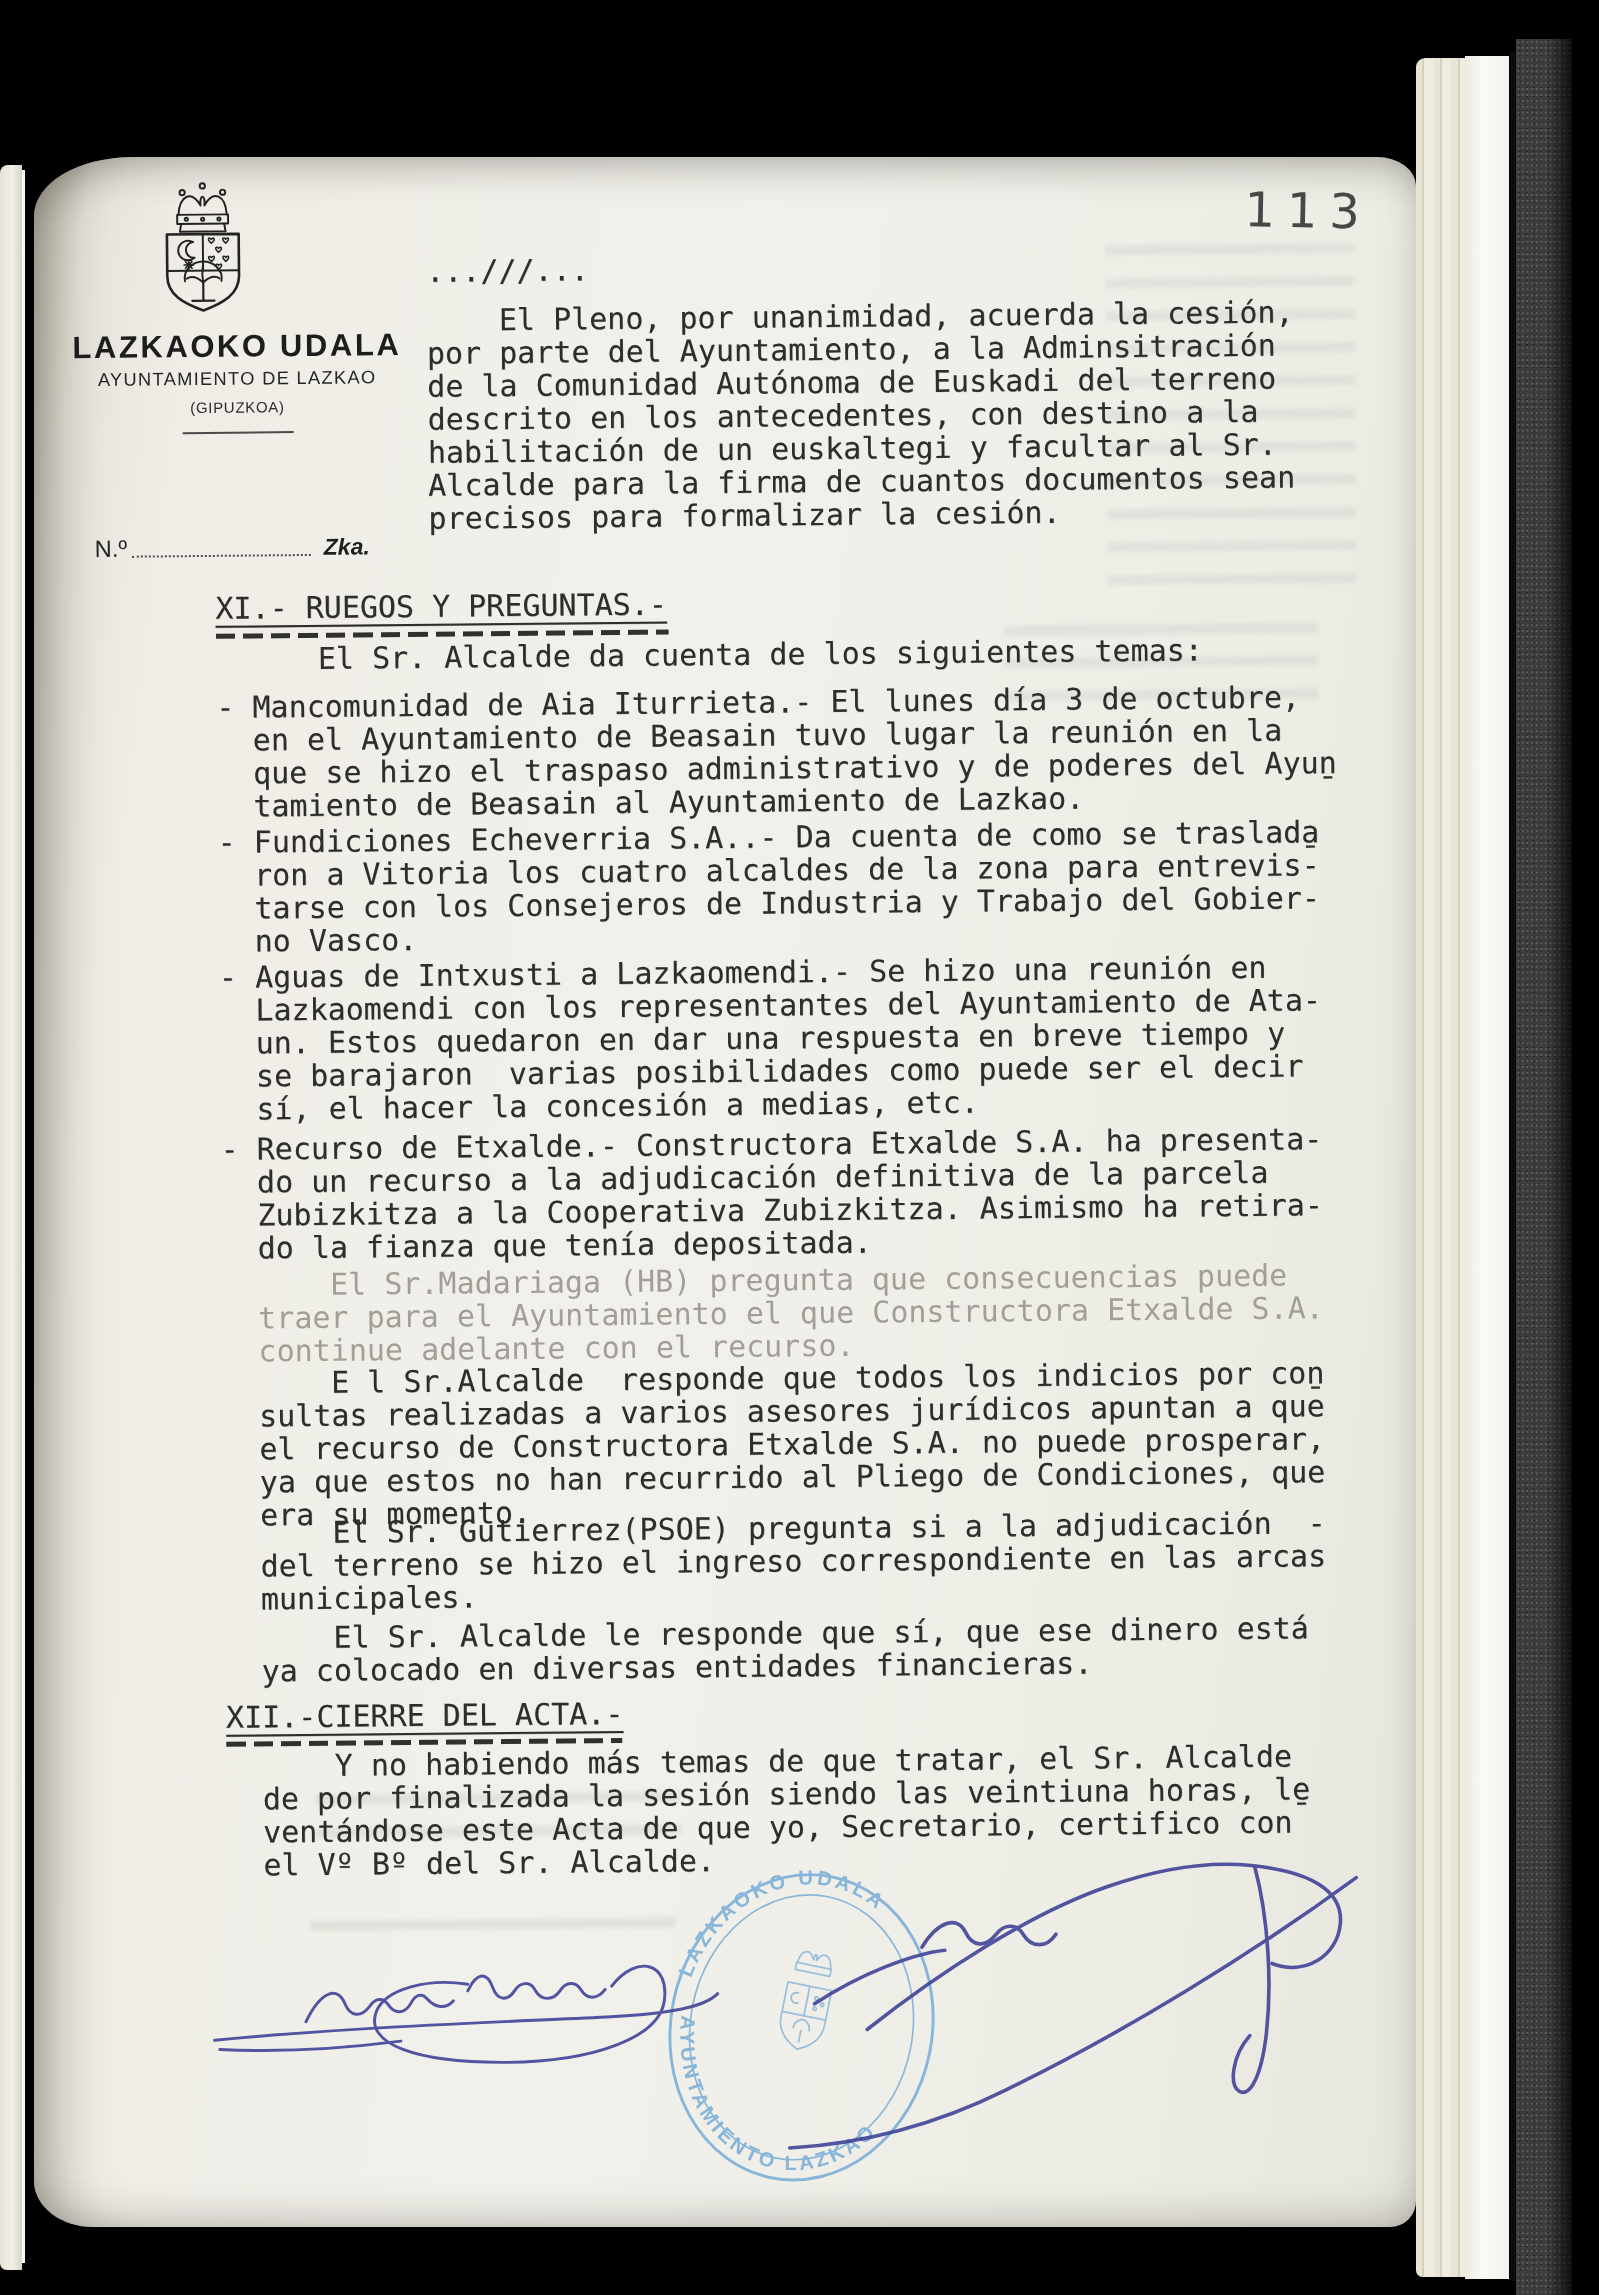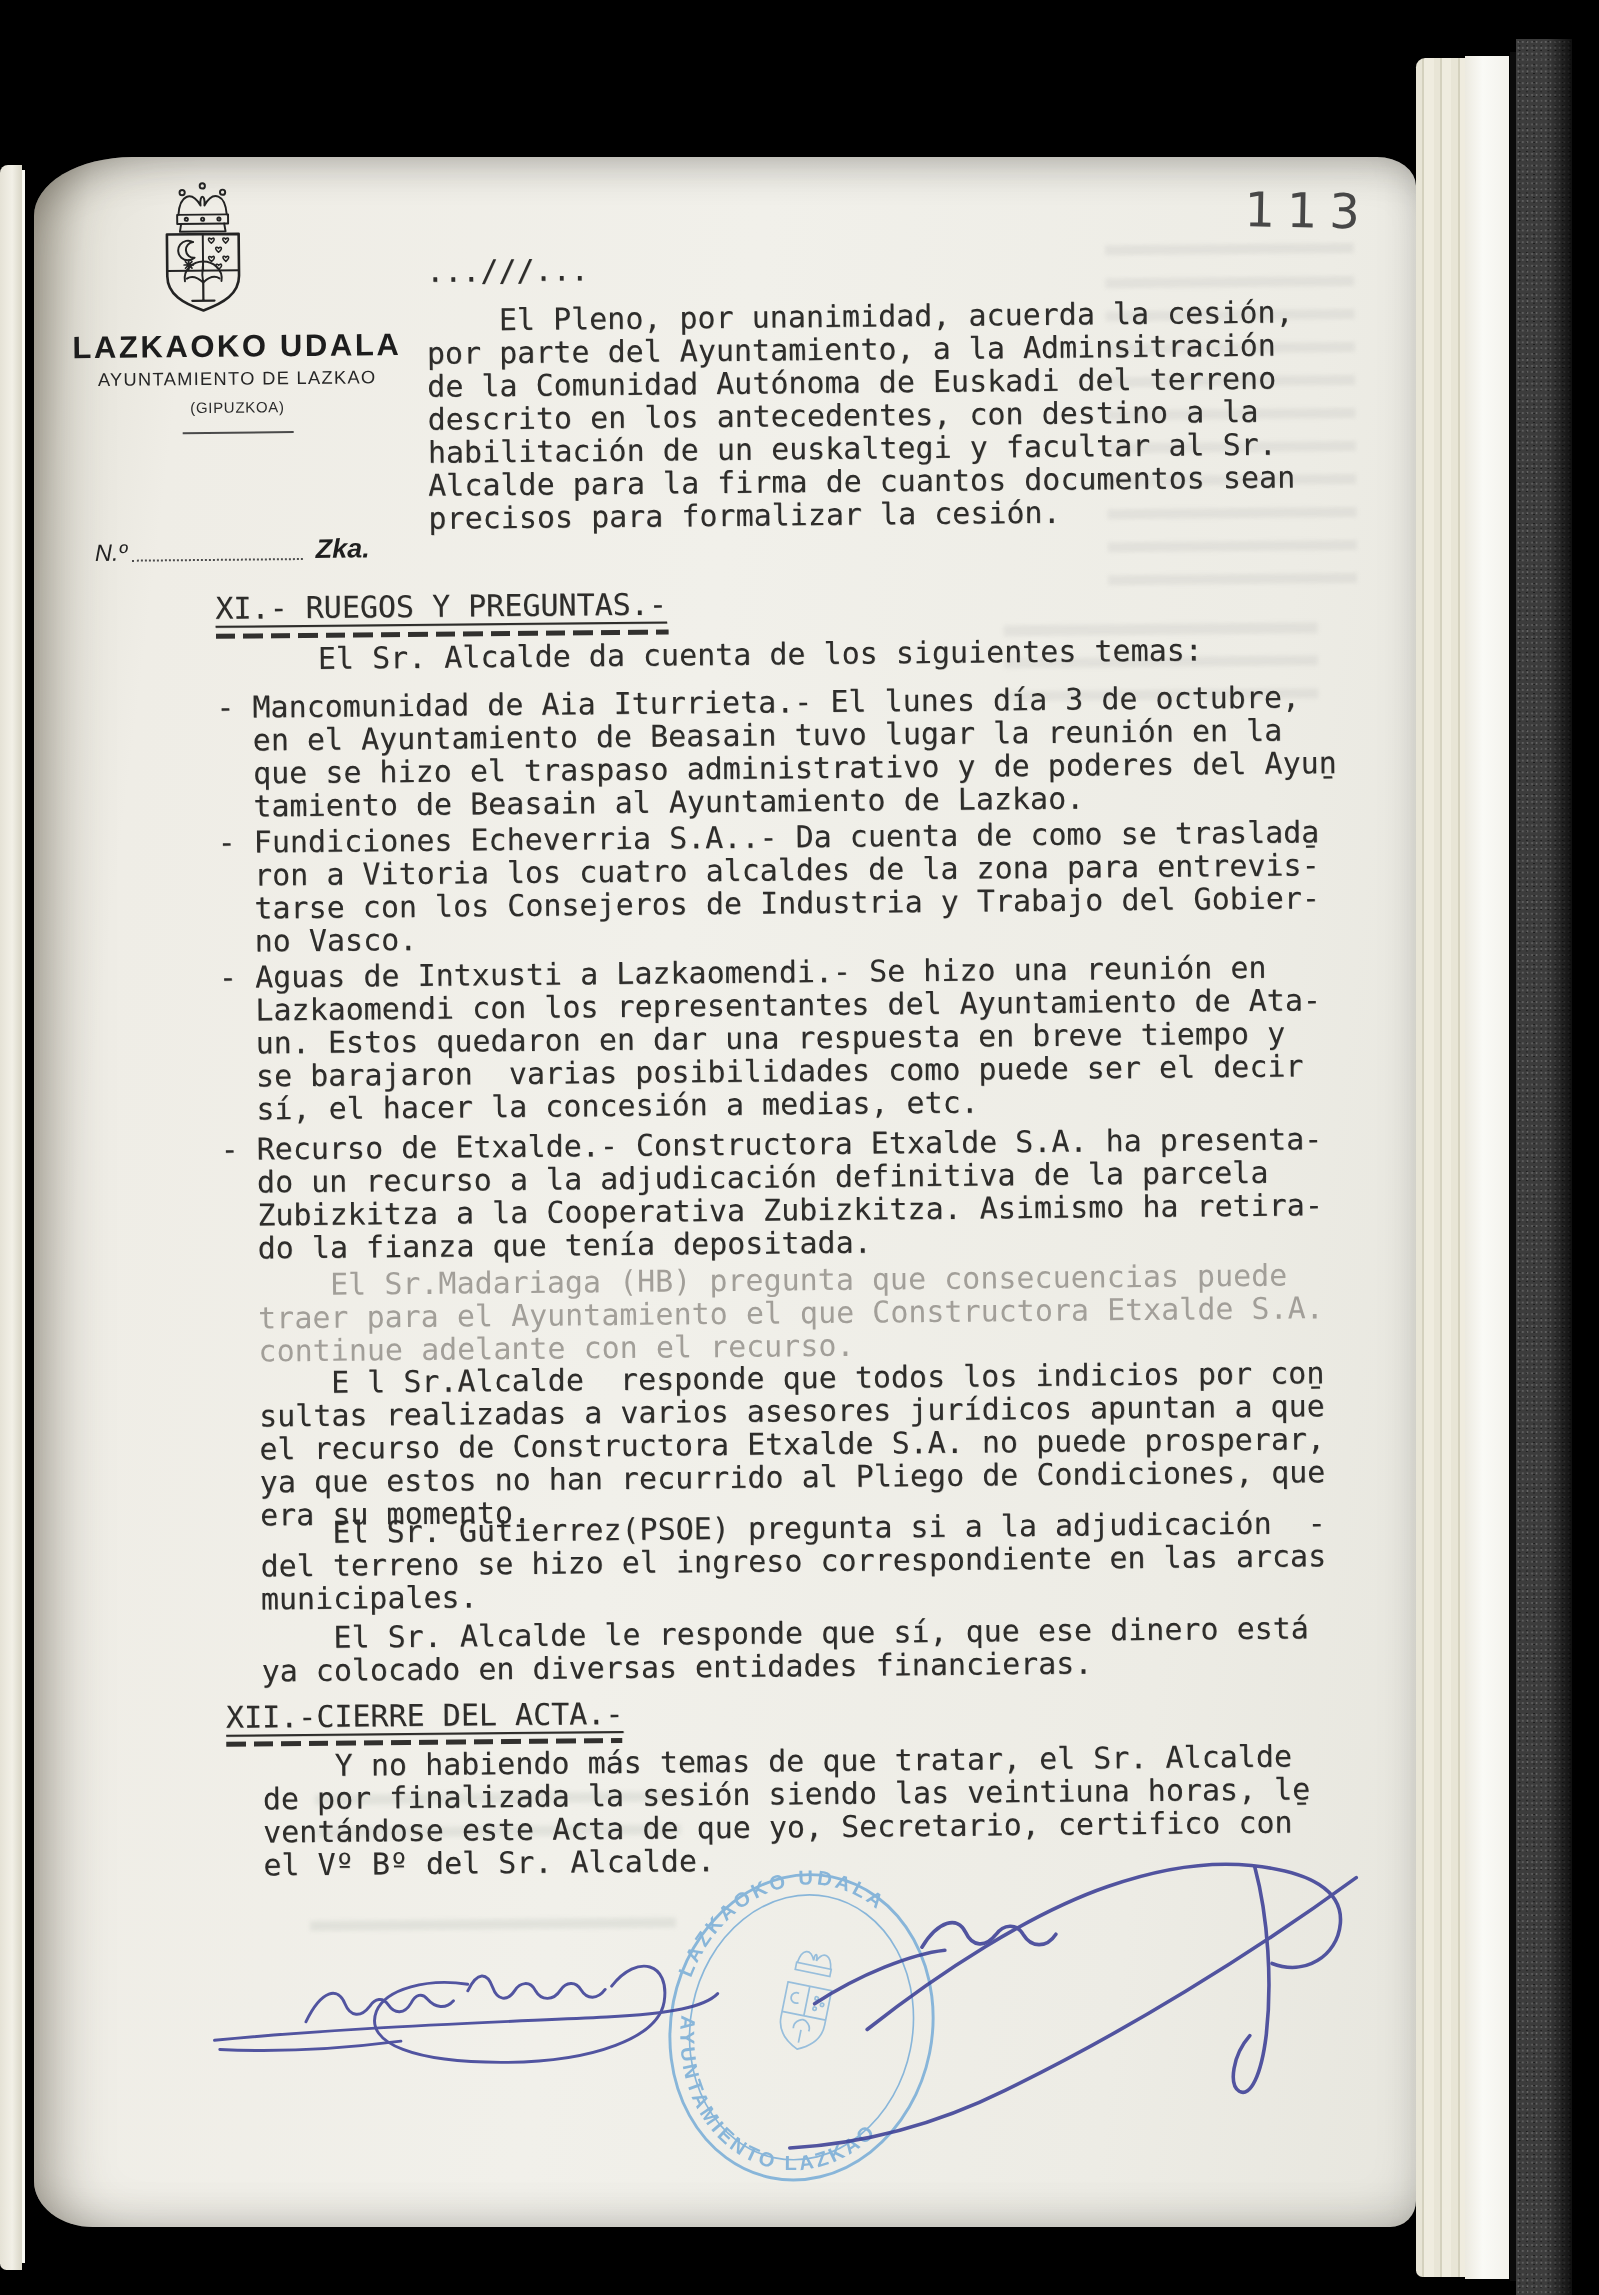--- a/index.html
+++ b/index.html
@@ -45,24 +45,24 @@
   
   .lh-title{position:absolute;left:26px;top:167px;width:366px;text-align:center;
     font-family:"Liberation Sans","DejaVu Sans",sans-serif;font-weight:bold;
     font-size:31px;letter-spacing:2.6px;color:#1d1d1d;}
   .lh-sub{position:absolute;left:26px;top:206px;width:366px;text-align:center;
     font-family:"Liberation Sans","DejaVu Sans",sans-serif;font-size:18.3px;letter-spacing:1.3px;color:#262626;}
   .lh-prov{position:absolute;left:26px;top:237px;width:366px;text-align:center;
     font-family:"Liberation Sans","DejaVu Sans",sans-serif;font-size:15px;letter-spacing:0.7px;color:#2b2b2b;}
   .lh-rule{position:absolute;left:154px;top:270px;width:111px;height:2px;background:#4a4a4a;}
   .ref-row{position:absolute;left:65px;top:373px;width:275px;display:flex;align-items:flex-end;}
-  .ref-no{font-family:"Liberation Sans","DejaVu Sans",sans-serif;font-style:italic;font-size:23.6px;color:#222;}
+  .ref-no{font-family:"Liberation Sans","DejaVu Sans",sans-serif;font-size:23.6px;color:#222;}
   .ref-leader{flex:1;border-bottom:2.6px dotted #4c4c4c;margin:0 5.2px 5.2px 5.2px;height:15.7px;}
   .ref-zka{font-family:"Liberation Sans","DejaVu Sans",sans-serif;font-style:italic;font-weight:bold;
-    font-size:27px;color:#1f1f1f;margin-left:8px;}
+    font-size:23px;color:#1f1f1f;margin-left:8px;}
 
   .page-number{position:absolute;left:1218px;top:31px;
     font-family:"DejaVu Sans",sans-serif;font-size:48px;font-weight:400;
     letter-spacing:11.8px;color:#474747;transform:rotate(1.6deg);}
 
   .bleed{position:absolute;filter:blur(2px);opacity:.55;
     background:repeating-linear-gradient(180deg,rgba(148,158,150,.30) 0 10.5px,rgba(148,158,150,0) 10.5px 33px);}
   .bleed.gray{background:repeating-linear-gradient(180deg,rgba(150,150,152,.26) 0 10.5px,rgba(150,150,152,0) 10.5px 33px);}
 
   svg{overflow:visible;}

